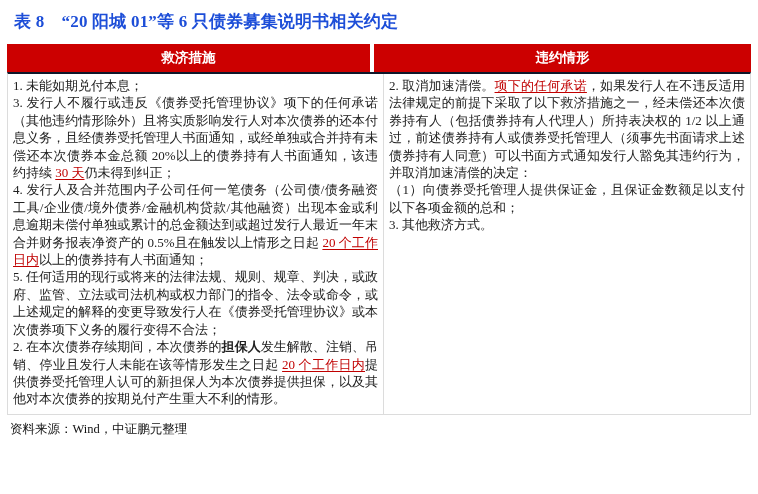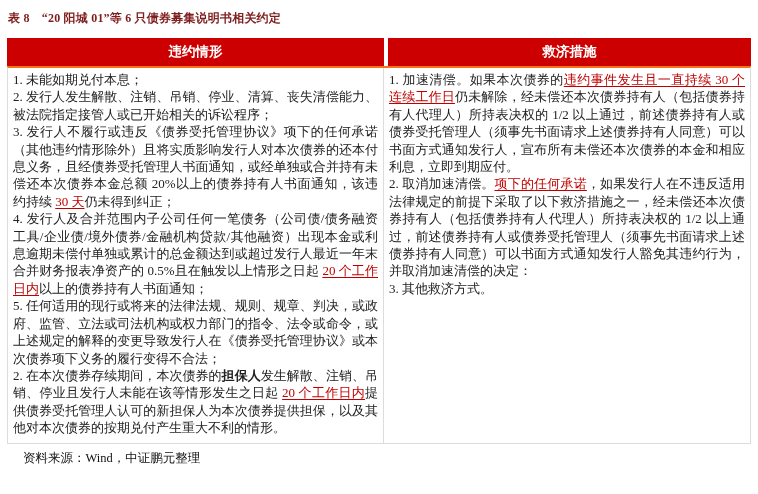--- a/index.html
+++ b/index.html
@@ -10,85 +10,84 @@
     --ink:#212121;
   }
   *{box-sizing:border-box;margin:0;padding:0;}
   html,body{width:758px;background:#FFFFFF;}
   body{
     font-family:"Liberation Serif","DejaVu Serif",serif;
     color:var(--ink);
     padding:8px 7px 0 7px;
   }
   .doc-title{
-    font-size:12px;
+    font-size:17px;
     font-weight:bold;
-    color:#7f1d1d;
-    margin:2px 0 11px 1px;
+    color:#1d4ed8;
+    margin:2px 0 11px 7px;
     letter-spacing:0.2px;
   }
   .table{width:744px;}
   .header-row{display:flex;gap:4px;}
   .header-cell{
     background:var(--header-bg);
     color:var(--header-fg);
     font-weight:bold;
     font-size:13.5px;
     text-align:center;
     height:28px;
     line-height:28px;
   }
   .header-cell.left{width:377px;}
   .header-cell.right{flex:1;}
   .body-row{
     display:flex;
     border:1px solid var(--border);
-    border-top:2px solid #f97316;
+    border-top:2px solid #0f172a;
   }
   .body-cell{
     font-size:13px;
     line-height:17.4px;
     text-align:justify;
     padding:3px 5px 6px 5px;
   }
   .body-cell.left{width:376px;border-right:1px solid var(--border);}
   .body-cell.right{flex:1;}
   .para span.red{
     color:var(--accent);
     text-decoration:underline;
     text-underline-offset:2px;
   }
   .para span.bold{font-weight:bold;font-family:Liberation Serif, serif;}
   .source-note{
     font-size:12.5px;
     color:#111;
-    margin:6px 0 0 16px;
+    margin:6px 0 0 3px;
     padding-bottom:8px;
   }
 </style>
 </head>
 <body>
 
 <div class="doc-title">表 8　“20 阳城 01”等 6 只债券募集说明书相关约定</div>
 
 <div class="table">
   <div class="header-row">
+    <div class="header-cell right">救济措施</div>
     <div class="header-cell left">违约情形</div>
-    <div class="header-cell right">救济措施</div>
   </div>
   <div class="body-row">
     <div class="body-cell left">
         <div class="para"><span>1. 未能如期兑付本息；</span></div>
-        <div class="para"><span>2. 发行人发生解散、注销、吊销、停业、清算、丧失清偿能力、被法院指定接管人或已开始相关的诉讼程序；</span></div>
         <div class="para"><span>3. 发行人不履行或违反《债券受托管理协议》项下的任何承诺（其他违约情形除外）且将实质影响发行人对本次债券的还本付息义务，且经债券受托管理人书面通知，或经单独或合并持有未偿还本次债券本金总额 20%以上的债券持有人书面通知，该违约持续 </span><span class="red">30 天</span><span>仍未得到纠正；</span></div>
         <div class="para"><span>4. 发行人及合并范围内子公司任何一笔债务（公司债/债务融资工具/企业债/境外债券/金融机构贷款/其他融资）出现本金或利息逾期未偿付单独或累计的总金额达到或超过发行人最近一年末合并财务报表净资产的 0.5%且在触发以上情形之日起 </span><span class="red">20 个工作日内</span><span>以上的债券持有人书面通知；</span></div>
         <div class="para"><span>5. 任何适用的现行或将来的法律法规、规则、规章、判决，或政府、监管、立法或司法机构或权力部门的指令、法令或命令，或上述规定的解释的变更导致发行人在《债券受托管理协议》或本次债券项下义务的履行变得不合法；</span></div>
         <div class="para"><span>2. 在本次债券存续期间，本次债券的</span><span class="bold">担保人</span><span>发生解散、注销、吊销、停业且发行人未能在该等情形发生之日起 </span><span class="red">20 个工作日内</span><span>提供债券受托管理人认可的新担保人为本次债券提供担保，以及其他对本次债券的按期兑付产生重大不利的情形。</span></div>
       </div>
     <div class="body-cell right">
-        <div class="para"><span>1. 加速清偿。如果本次债券的</span><span class="red">违约事件发生且一直持续 30 个连续工作日</span><span>仍未解除，经未偿还本次债券持有人（包括债券持有人代理人）所持表决权的 1/2 以上通过，前述债券持有人或债券受托管理人（须事先书面请求上述债券持有人同意）可以书面方式通知发行人，宣布所有未偿还本次债券的本金和相应利息，立即到期应付。</span></div>
         <div class="para"><span>2. 取消加速清偿。</span><span class="red">项下的任何承诺</span><span>，如果发行人在不违反适用法律规定的前提下采取了以下救济措施之一，经未偿还本次债券持有人（包括债券持有人代理人）所持表决权的 1/2 以上通过，前述债券持有人或债券受托管理人（须事先书面请求上述债券持有人同意）可以书面方式通知发行人豁免其违约行为，并取消加速清偿的决定：</span></div>
+        <div class="para"><span>（1）向债券受托管理人提供保证金，且保证金数额足以支付以下各项金额的总和；</span></div>
         <div class="para"><span>3. 其他救济方式。</span></div>
       </div>
   </div>
 </div>
 
 <div class="source-note">资料来源：Wind，中证鹏元整理</div>
 
 </body></html>

